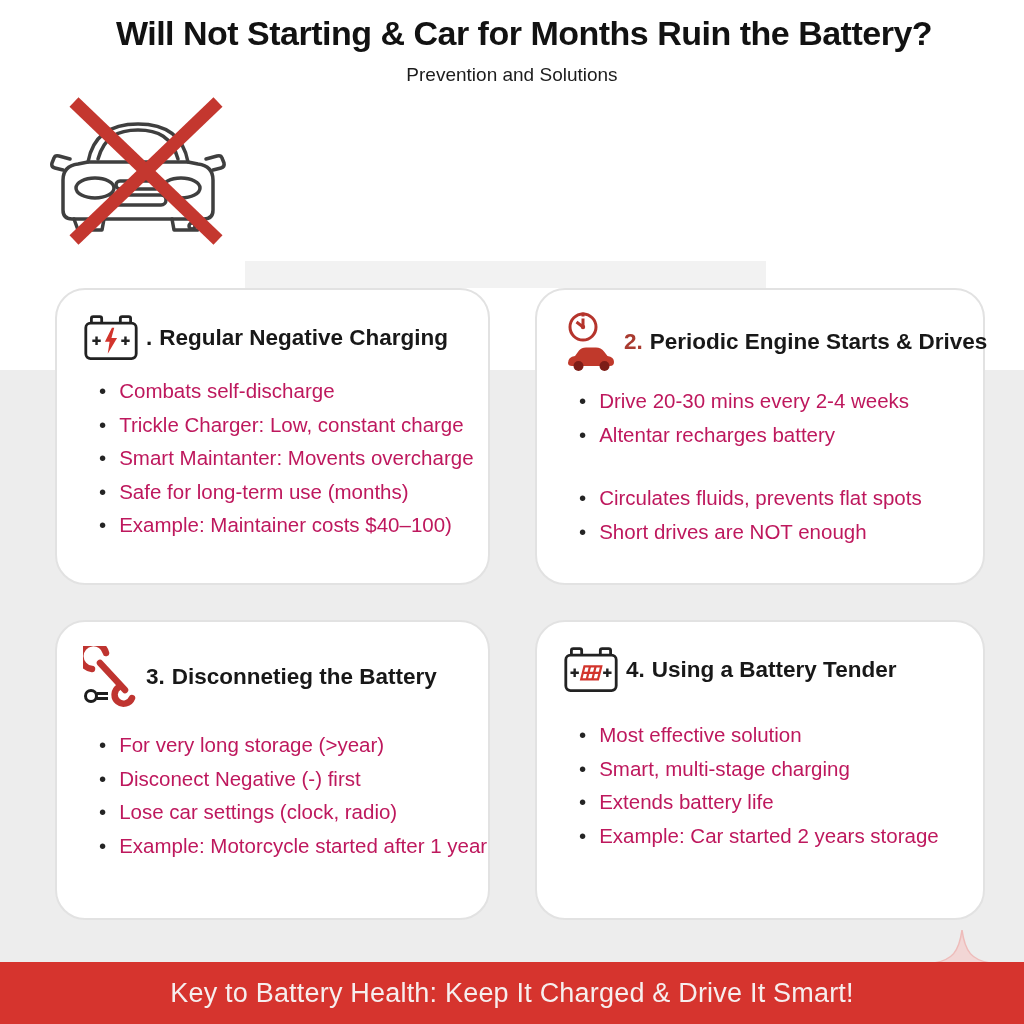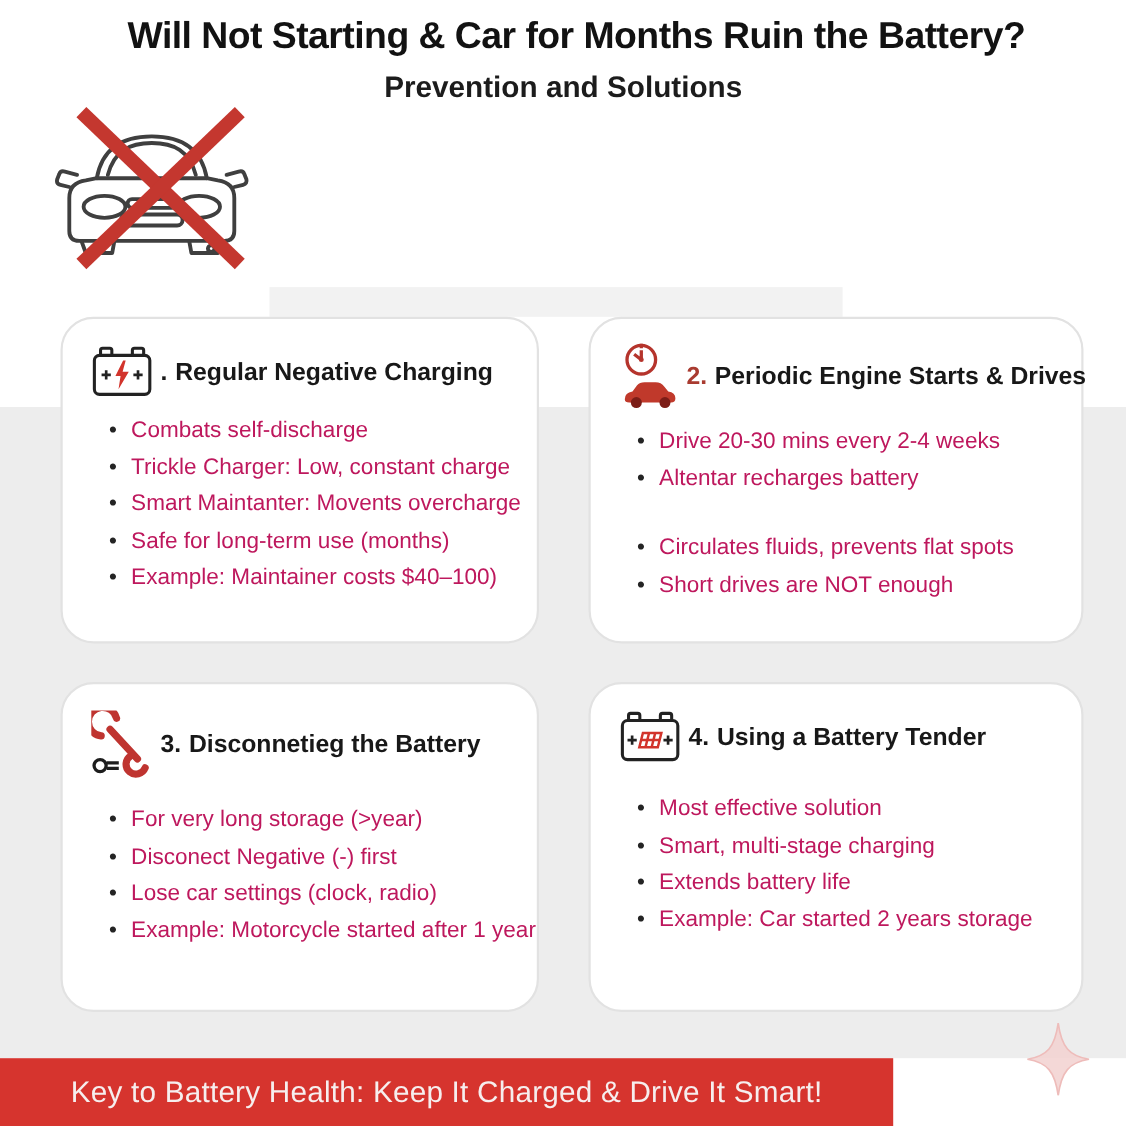--- a/index.html
+++ b/index.html
@@ -10,21 +10,21 @@
   }
   .lower-bg{position:absolute;left:0;top:370px;width:1024px;height:592px;background:#ededed;}
   .gray-band{position:absolute;left:245px;top:261px;width:521px;height:27px;background:#f2f2f2;}
 
   .page-title{
     position:absolute;left:12px;top:14px;width:1024px;text-align:center;
     font-size:34px;font-weight:700;color:#121212;letter-spacing:-0.5px;margin:0;
   }
   .page-subtitle{
     position:absolute;left:0;top:64px;width:1024px;text-align:center;
-    font-size:27px;font-weight:700;color:#1c1c1c;margin:0;
+    font-size:19px;font-weight:400;color:#1c1c1c;margin:0;
   }
 
   .hero{position:absolute;left:50px;top:92px;width:185px;height:158px;}
 
   .card{
     position:absolute;background:#ffffff;border:2px solid #e2e2e2;border-radius:30px;
     box-sizing:border-box;padding:24px 26px 20px 26px;
   }
   .card1{left:55px;top:288px;width:435px;height:297px;}
   .card2{left:535px;top:288px;width:450px;height:297px;}
@@ -44,21 +44,21 @@
     font-size:20.5px;color:#be185d;line-height:33.5px;display:flex;white-space:nowrap;
   }
   .bullets li::before{content:"\2022";margin-right:13px;color:#242424;}
   .card1 .bullets{margin-top:12px;}
   .card2 .bullets{margin-top:10px;}
   .card3 .bullets{margin-top:20px;}
   .card4 .bullets{margin-top:24px;}
   .bullets li.gap{margin-top:30px;}
 
   .footer-banner{
-    position:absolute;left:0;top:962px;width:812px;height:62px;background:#d6342e;
+    position:absolute;left:0;top:962px;width:1024px;height:62px;background:#d6342e;
     display:flex;align-items:center;justify-content:center;
   }
   .footer-text{color:#f6eeee;font-size:27px;font-weight:500;letter-spacing:0.2px;}
 
   .sparkle{position:absolute;left:932px;top:930px;width:60px;height:66px;}
 </style>
 </head>
 <body>
 
 <div class="lower-bg"></div>

